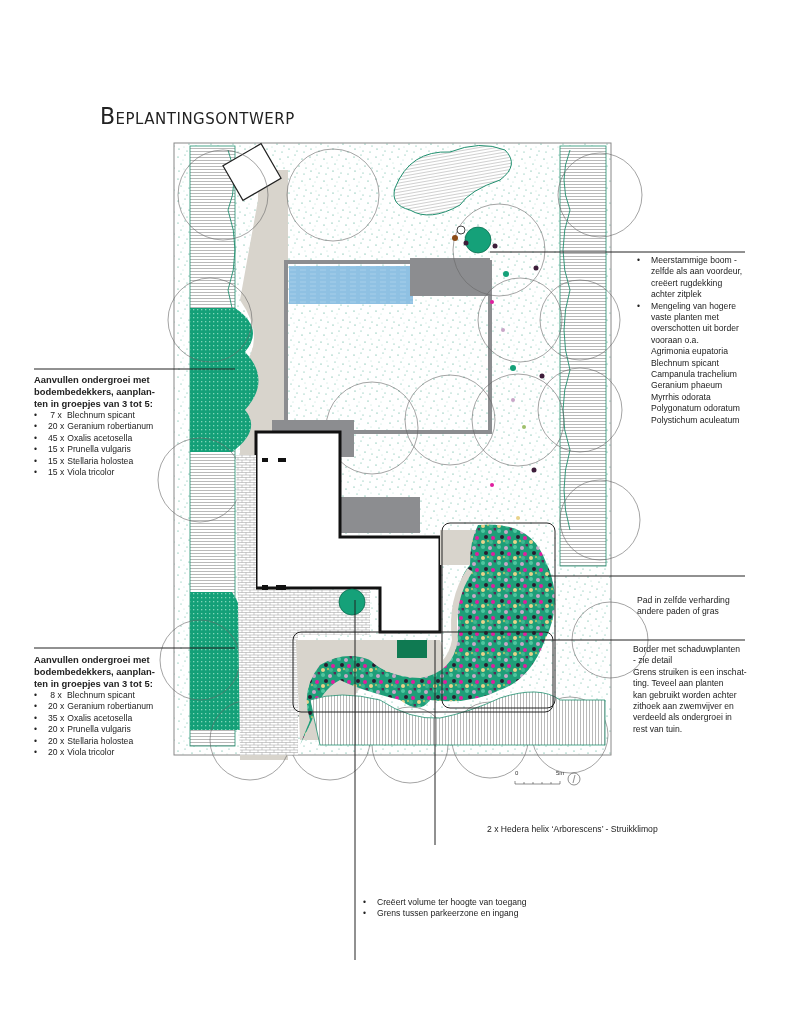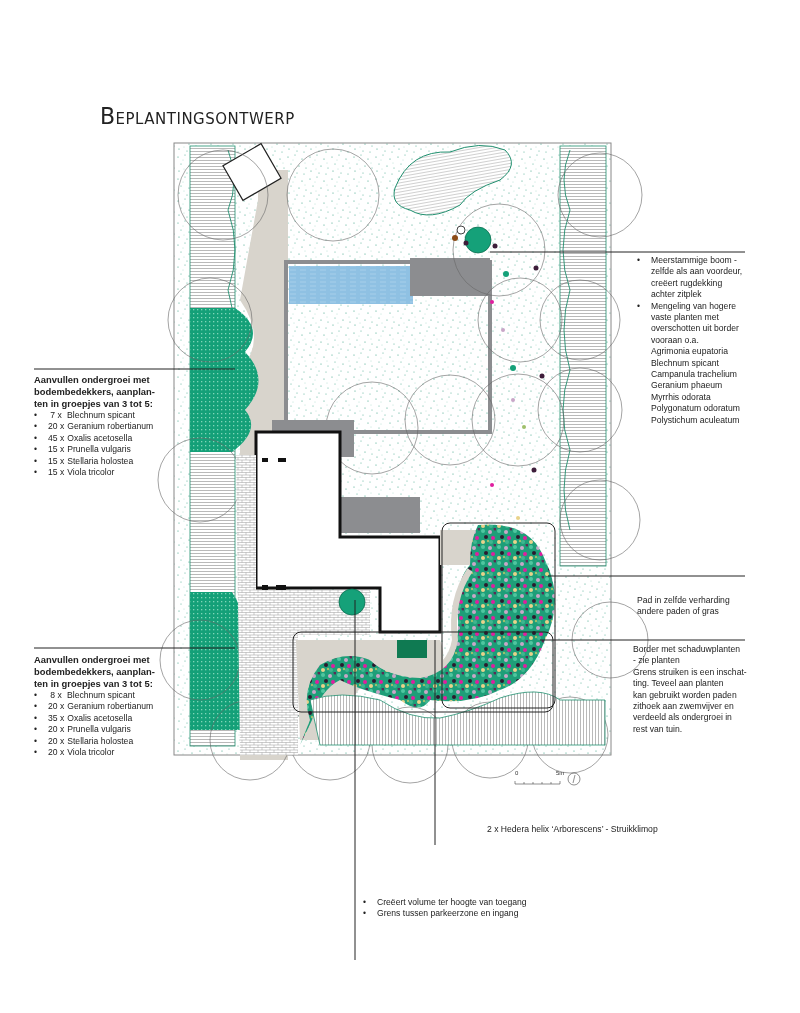--- a/index.html
+++ b/index.html
@@ -246,24 +246,24 @@
   </ul>
 </div>
 
 <div class="note big" style="left:637px;top:595px;width:160px;">
   <div>Pad in zelfde verharding</div>
   <div>andere paden of gras</div>
 </div>
 
 <div class="note big" style="left:633px;top:644px;width:165px;">
   <div>Border met schaduwplanten</div>
-  <div>- zie planten</div>
+  <div>- zie detail</div>
   <div>Grens struiken is een inschat-</div>
   <div>ting. Teveel aan planten</div>
-  <div>kan gebruikt worden paden</div>
+  <div>kan gebruikt worden achter</div>
   <div>zithoek aan zwemvijver en</div>
   <div>verdeeld als ondergroei in</div>
   <div>rest van tuin.</div>
 </div>
 
 <div class="note big" style="left:443px;top:824px;width:260px;margin-left:44px;">2 x Hedera helix ‘Arborescens’ - Struikklimop</div>
 
 <div class="note big" style="left:363px;top:897px;width:300px;">
   <ul>
     <li>Creëert volume ter hoogte van toegang</li>

